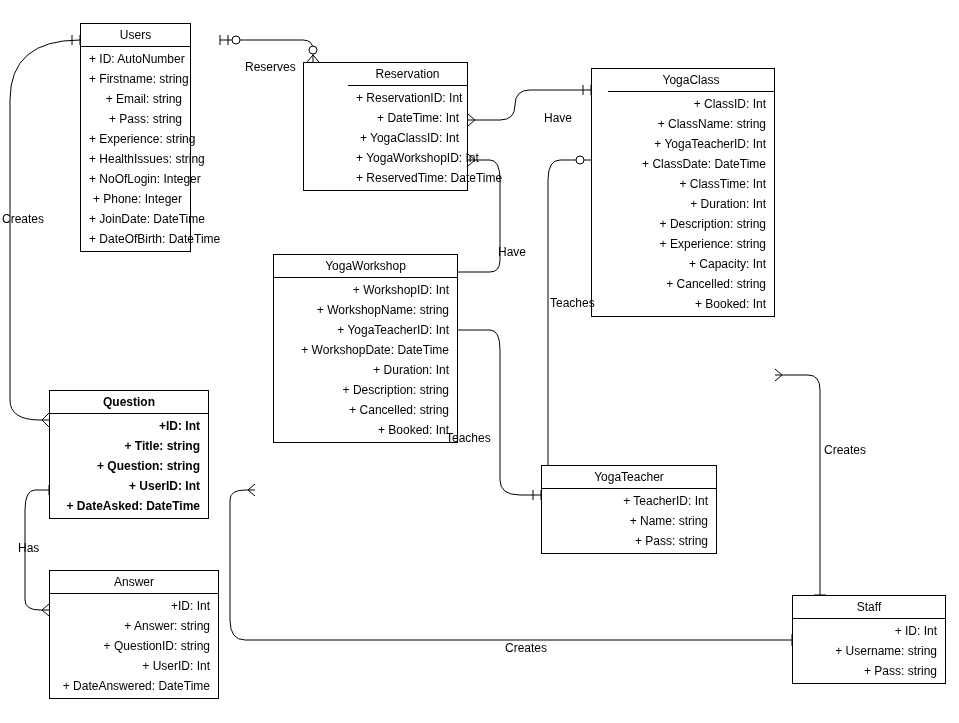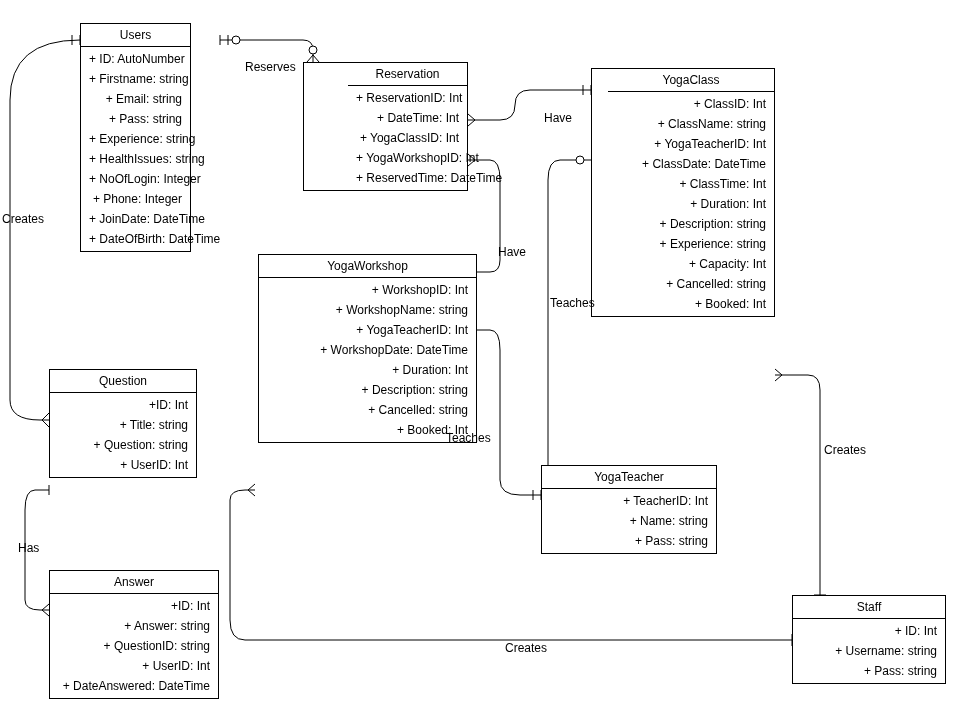--- a/index.html
+++ b/index.html
@@ -148,41 +148,42 @@
       <div class="attr">+ ClassTime: Int</div>
       <div class="attr">+ Duration: Int</div>
       <div class="attr">+ Description: string</div>
       <div class="attr">+ Experience: string</div>
       <div class="attr">+ Capacity: Int</div>
       <div class="attr">+ Cancelled: string</div>
       <div class="attr">+ Booked: Int</div>
     </div>
   </div>
 
-  <div class="entity" style="left:258px; top:254px; width:219px;">
+  <div class="entity" style="left:273px; top:254px; width:185px;">
     <div class="entity-title">YogaWorkshop</div>
     <div class="entity-body">
       <div class="attr">+ WorkshopID: Int</div>
       <div class="attr">+ WorkshopName: string</div>
       <div class="attr">+ YogaTeacherID: Int</div>
       <div class="attr">+ WorkshopDate: DateTime</div>
       <div class="attr">+ Duration: Int</div>
       <div class="attr">+ Description: string</div>
       <div class="attr">+ Cancelled: string</div>
       <div class="attr">+ Booked: Int</div>
     </div>
   </div>
 
-  <div class="entity" style="left:49px; top:369px; width:148px;">
+  <div class="entity" style="left:49px; top:390px; width:160px;font-weight:bold;">
     <div class="entity-title">Question</div>
     <div class="entity-body">
       <div class="attr">+ID: Int</div>
       <div class="attr">+ Title: string</div>
       <div class="attr">+ Question: string</div>
       <div class="attr">+ UserID: Int</div>
+      <div class="attr">+ DateAsked: DateTime</div>
     </div>
   </div>
 
   <div class="entity" style="left:49px; top:570px; width:170px;">
     <div class="entity-title">Answer</div>
     <div class="entity-body">
       <div class="attr">+ID: Int</div>
       <div class="attr">+ Answer: string</div>
       <div class="attr">+ QuestionID: string</div>
       <div class="attr">+ UserID: Int</div>

